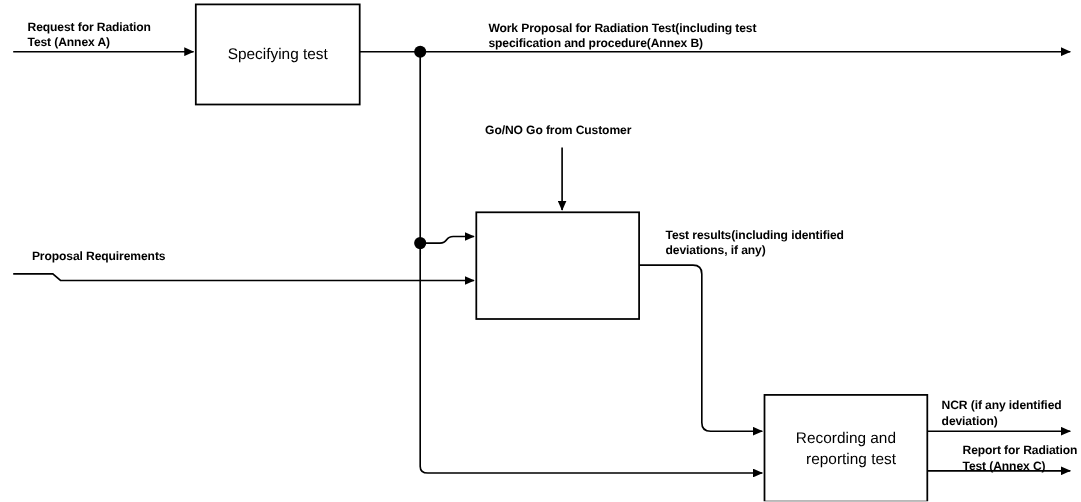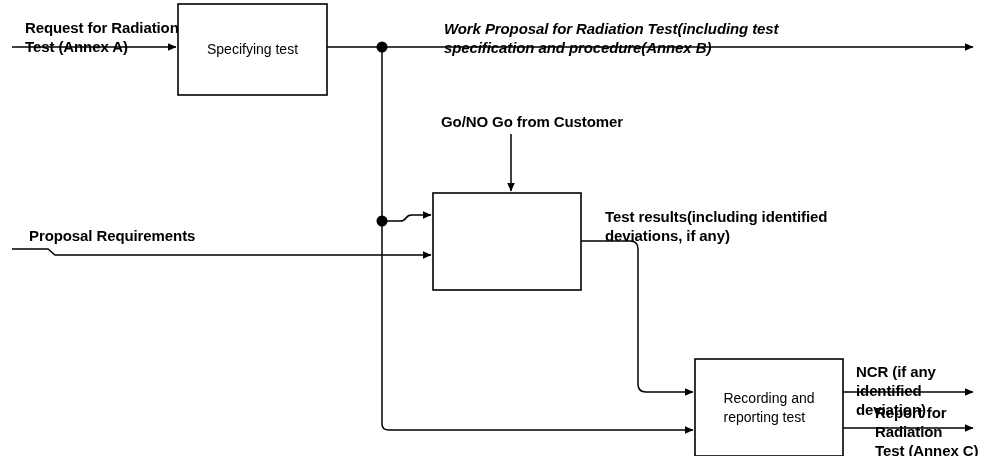--- a/index.html
+++ b/index.html
@@ -22,32 +22,32 @@
     left: 0;
     top: 0;
     width: 983px;
     height: 456px;
   }
   .proc-box-label {
     position: absolute;
     display: flex;
     align-items: center;
     justify-content: center;
-    text-align: left;
+    text-align: right;
     font-family: "Liberation Sans", sans-serif;
     font-size: 14px;
     font-weight: 400;
     color: #000000;
     line-height: 1.35;
     pointer-events: none;
   }
   .flow-label {
     position: absolute;
     font-family: "Liberation Sans", sans-serif;
-    font-size: 15px;
+    font-size: 11px;
     font-weight: bold;
     color: #000000;
     line-height: 1.25;
     white-space: pre-line;
     letter-spacing: -0.1px;
   }
 </style>
 </head>
 <body>
 
@@ -89,21 +89,21 @@
 
   <div class="proc-box-label" style="left:178px; top:4px; width:149px; height:91px;">Specifying test</div>
 
 
   <div class="proc-box-label" style="left:695px; top:359px; width:148px; height:97px; white-space:pre-line;">Recording and
 reporting  test</div>
 
   <div class="flow-label" style="left:25px; top:19px;">Request for Radiation
 Test (Annex A)</div>
 
-  <div class="flow-label" style="left:444px; top:20px;font-style:italic;">Work Proposal for Radiation Test(including test
+  <div class="flow-label" style="left:444px; top:20px;">Work Proposal for Radiation Test(including test
 specification and procedure(Annex B)</div>
 
   <div class="flow-label" style="left:441px; top:113px;text-align:center;">Go/NO Go from Customer</div>
 
   <div class="flow-label" style="left:29px; top:227px;">Proposal Requirements</div>
 
   <div class="flow-label" style="left:605px; top:208px;">Test results(including identified
 deviations, if any)</div>
 
   <div class="flow-label" style="left:856px; top:363px;">NCR (if any identified

